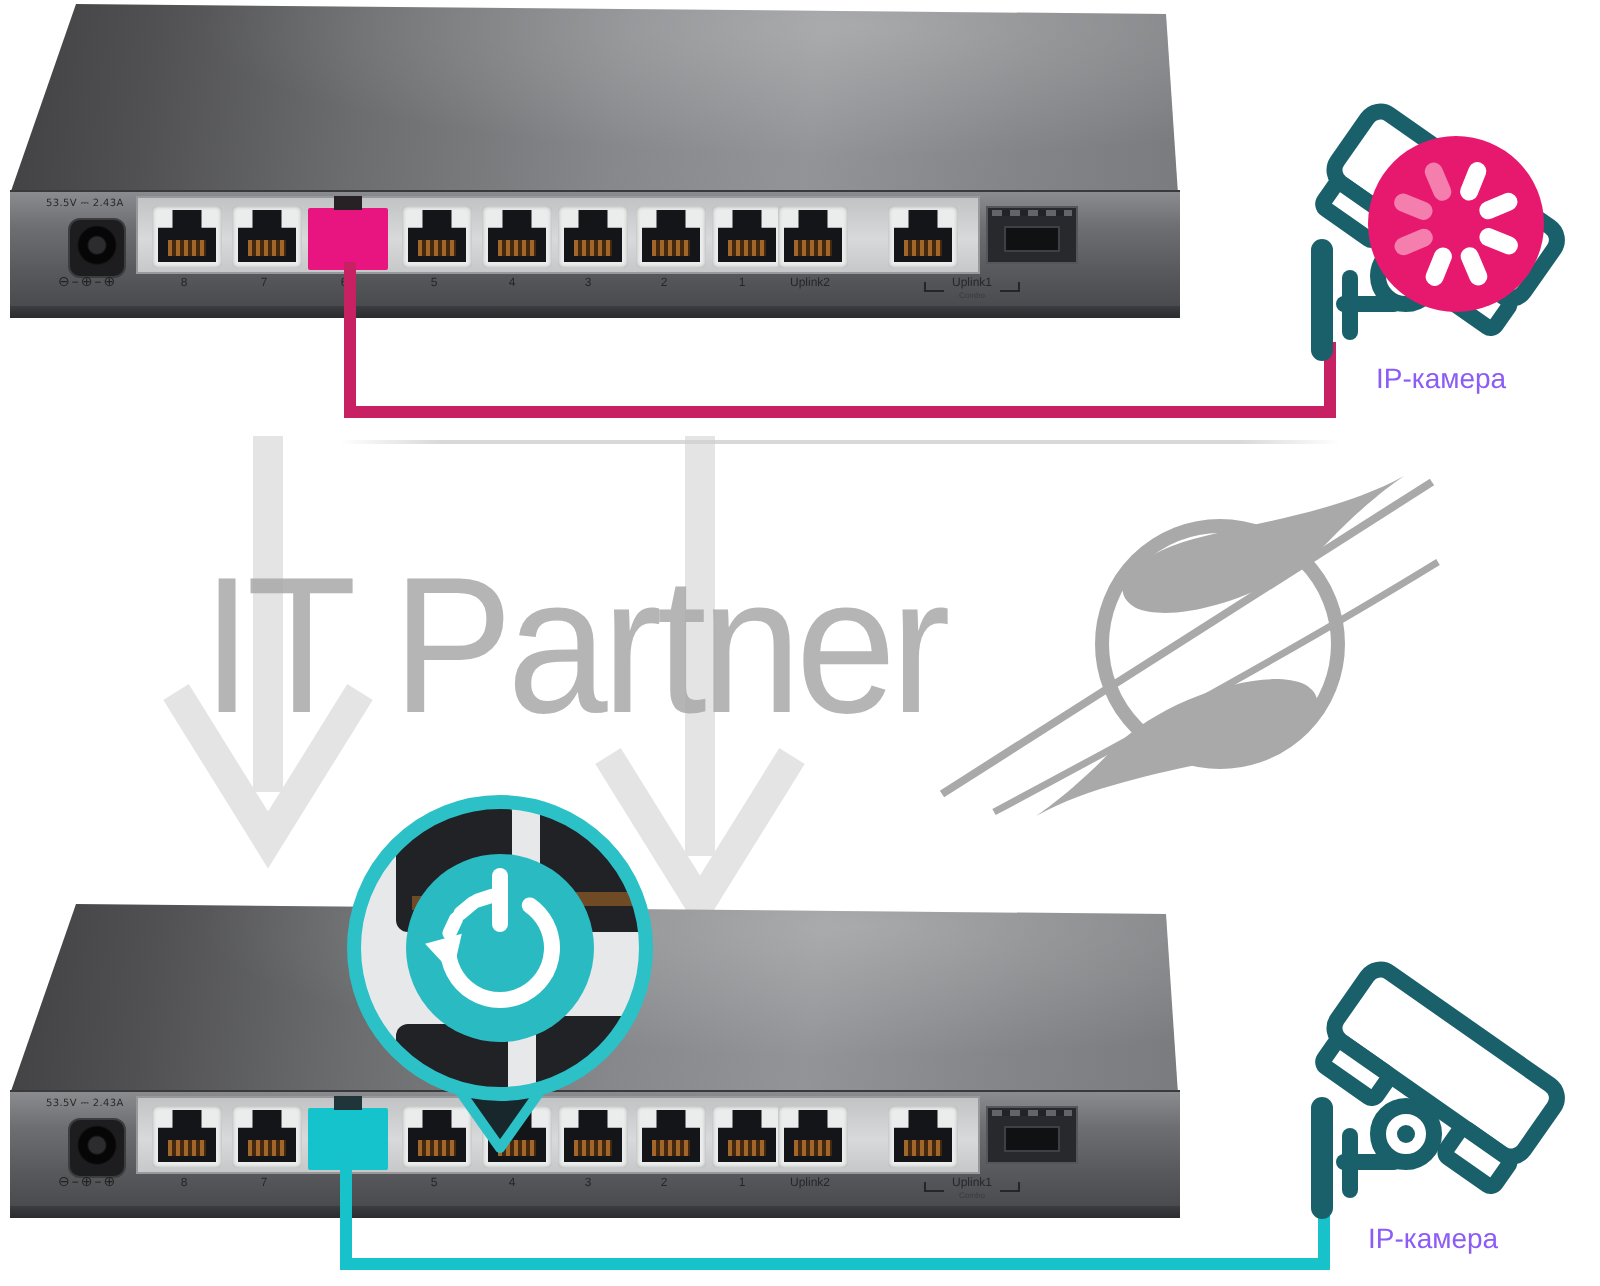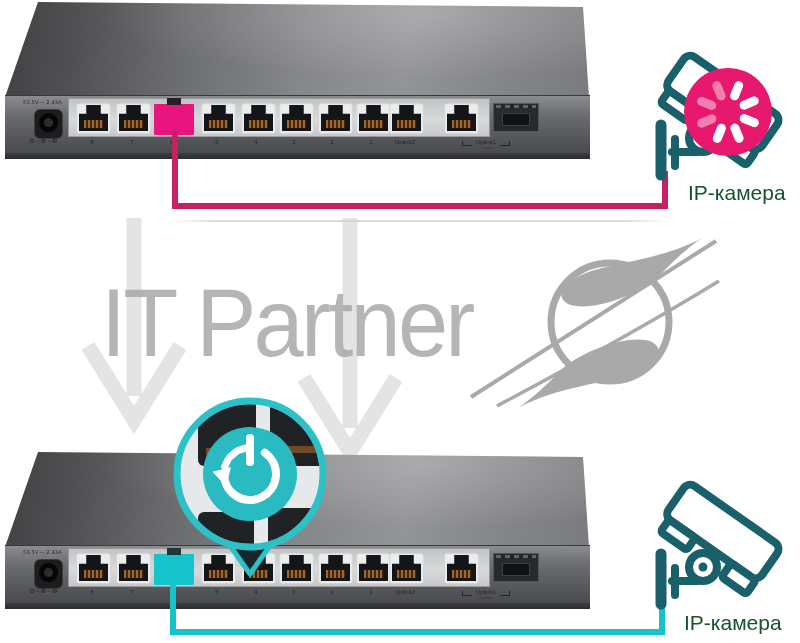--- a/index.html
+++ b/index.html
@@ -72,21 +72,21 @@
   .pinkc{background:#c72063;}
   .tealc{background:#17c2ca;}
   .c1v{left:172px;top:131px;width:6px;height:76px;}
   .c1h{left:172px;top:203px;width:496px;height:6px;}
   .c1r{left:662px;top:171px;width:6px;height:38px;}
   .c2v{left:170px;top:583px;width:6px;height:52px;}
   .c2h{left:170px;top:629px;width:495px;height:6px;}
   .c2r{left:659px;top:604px;width:6px;height:31px;}
 
   
-  .cam-label{position:absolute;font-size:21px;color:#14532d;white-space:nowrap;}
+  .cam-label{position:absolute;font-size:14px;color:#8b5cf6;white-space:nowrap;}
   .cam-label-top{left:688px;top:181px;}
   .cam-label-bottom{left:684px;top:611px;}
 </style>
 </head>
 <body>
 
 <div class="stage">
 
   <svg class="layer" width="800" height="643" viewBox="0 0 800 643">
     <g stroke="#e4e4e4" stroke-width="15" fill="none">

